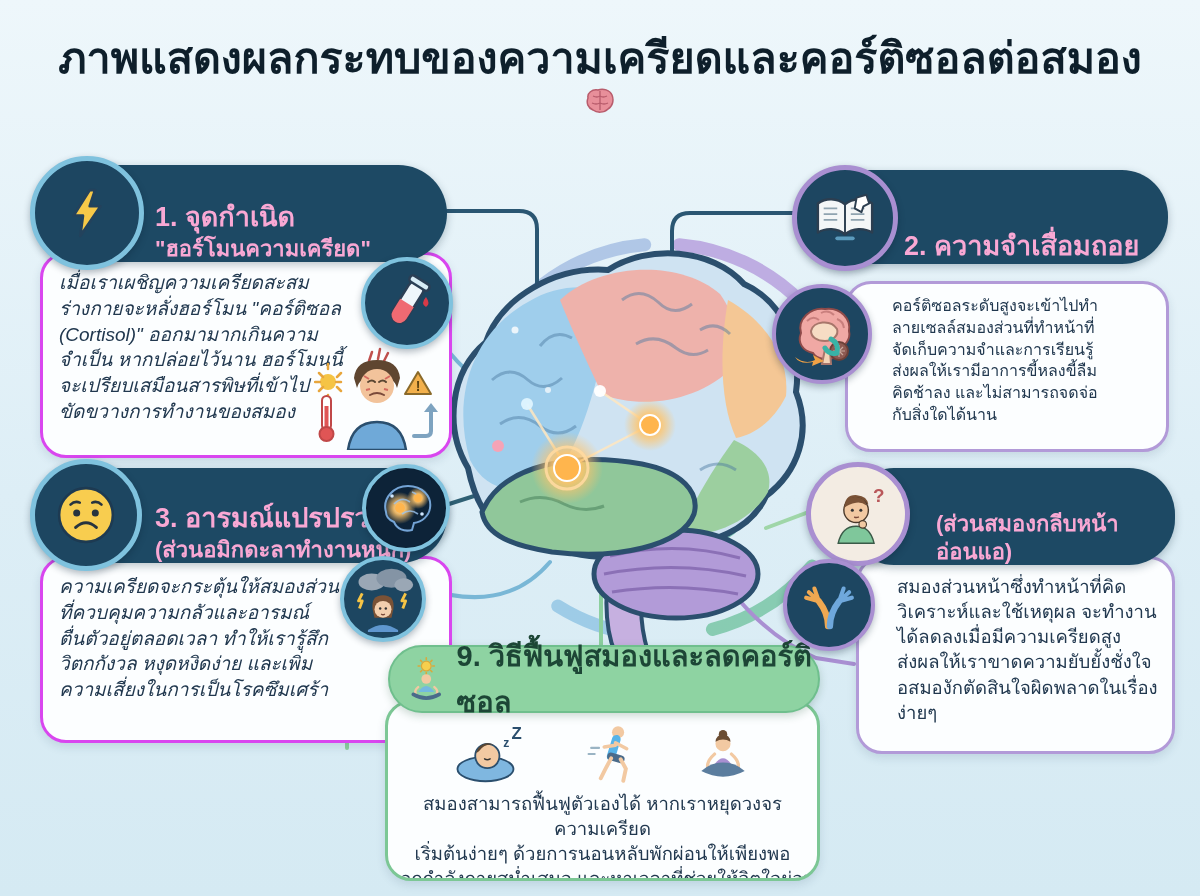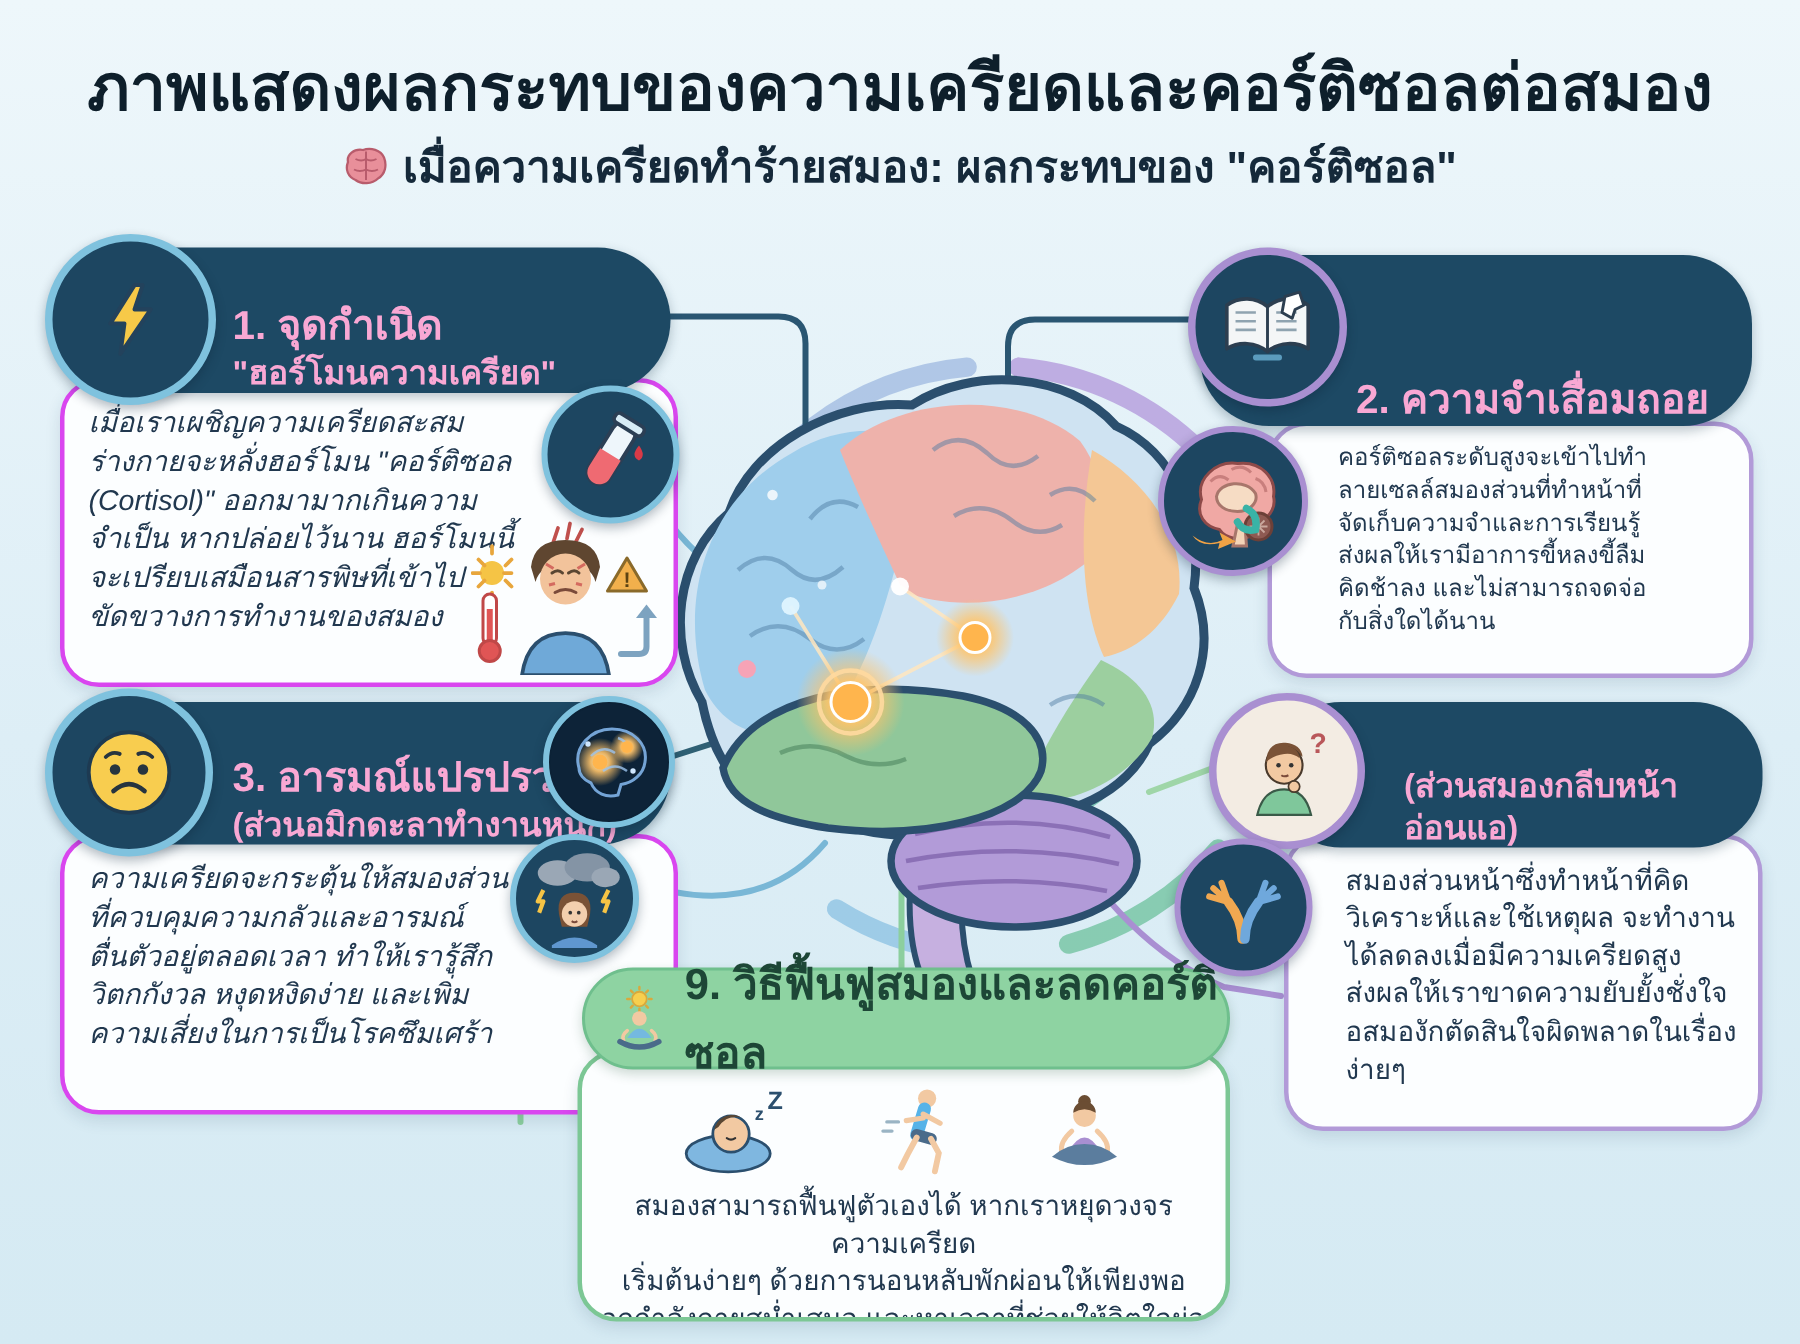--- a/index.html
+++ b/index.html
@@ -12,21 +12,21 @@
            font-size:43px; font-weight:800; color:#0e1f2b; z-index:5; }
   .subtitle { position:absolute; top:88px; left:0; width:100%; display:flex;
               justify-content:center; align-items:center; gap:10px;
               font-size:29px; font-weight:700; color:#15293a; z-index:5; }
   .pill { position:absolute; z-index:3; background:#1d4964; color:#f9a8d4;
           display:flex; flex-direction:column; justify-content:flex-end;
           box-shadow:0 3px 8px rgba(20,50,70,.28); }
   .pill .t1 { font-size:27px; font-weight:800; line-height:1.25; }
   .pill .t2 { font-size:22px; font-weight:800; line-height:1.25; }
   .p1 { left:57px; top:165px; width:390px; height:97px; border-radius:50px; padding-left:98px; }
-  .p2 { left:800px; top:170px; width:368px; height:114px; border-radius:46px; padding-left:104px; }
+  .p2 { left:800px; top:170px; width:368px; height:94px; border-radius:46px; padding-left:104px; }
   .p3 { left:57px; top:468px; width:390px; height:95px; border-radius:50px; padding-left:98px; }
   .p4 { left:848px; top:468px; width:327px; height:97px; border-radius:46px; padding-left:88px; }
   .badge { position:absolute; z-index:4; border-radius:50%; background:#1d4661;
            display:flex; align-items:center; justify-content:center;
            box-shadow:0 3px 7px rgba(10,30,50,.3); }
   .ring-blue   { border:5px solid #7fc2de; }
   .ring-purple { border:5px solid #a98fd1; }
   .b1 { left:30px;  top:156px; width:114px; height:114px; }
   .b2 { left:792px; top:165px; width:106px; height:106px; }
   .b3 { left:30px;  top:459px; width:112px; height:112px; }
@@ -144,21 +144,20 @@
       <circle cx="548" cy="390" r="3" fill="#ffffff" opacity="0.7"></circle>
     </g>
   </svg>
 
   <h1 class="title">ภาพแสดงผลกระทบของความเครียดและคอร์ติซอลต่อสมอง</h1>
   <div class="subtitle">
     <svg width="30" height="26" viewBox="0 0 30 26">
       <path d="M8,22 C3,20 1,15 3,10 C2,5 7,1 13,2 C18,0 25,2 27,7 C29,12 28,18 23,21 C19,25 12,25 8,22 Z" fill="#e88f9a" stroke="#b85c6c" stroke-width="1.5"></path>
       <path d="M15,3 V22 M8,8 Q12,10 15,8 M22,8 Q18,10 15,8 M7,15 Q11,17 15,15 M23,15 Q19,17 15,15" stroke="#b85c6c" stroke-width="1.3" fill="none"></path>
     </svg>
-    <span>เมื่อความเครียดทำร้ายสมอง: ผลกระทบของ "คอร์ติซอล"</span>
   </div>
 
   <div class="pill p1">
     <div class="t1">1. จุดกำเนิด</div>
     <div class="t2">"ฮอร์โมนความเครียด"</div>
   </div>
   <div class="badge ring-blue b1">
     <svg width="54" height="54" viewBox="0 0 40 40">
       <path d="M22 3 L10 22 h7 L15 37 L30 15 h-8 L26 3 Z" fill="#f7c948" stroke="#23425c" stroke-width="2" stroke-linejoin="round"></path>
     </svg>

